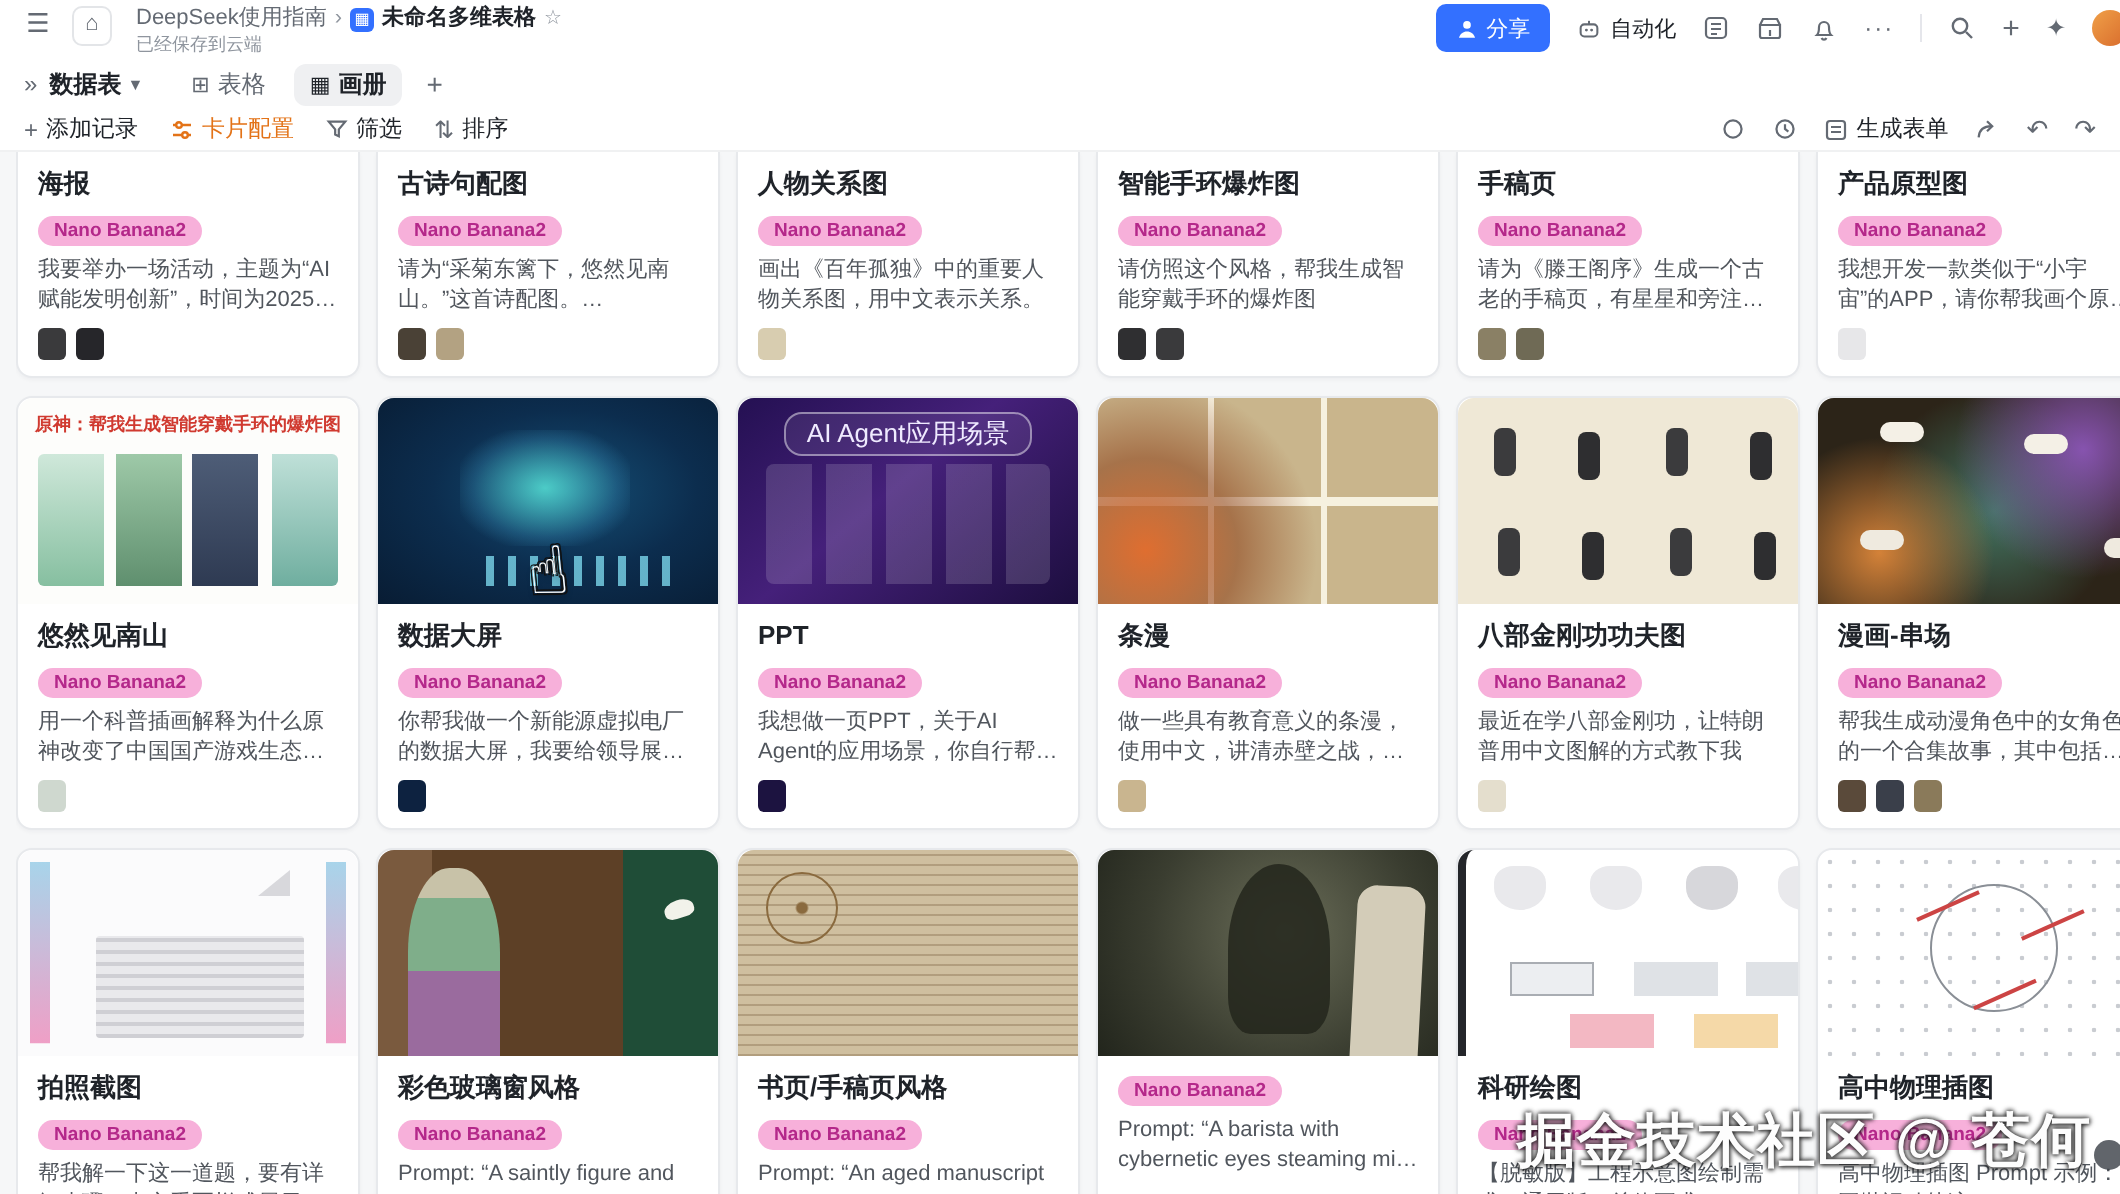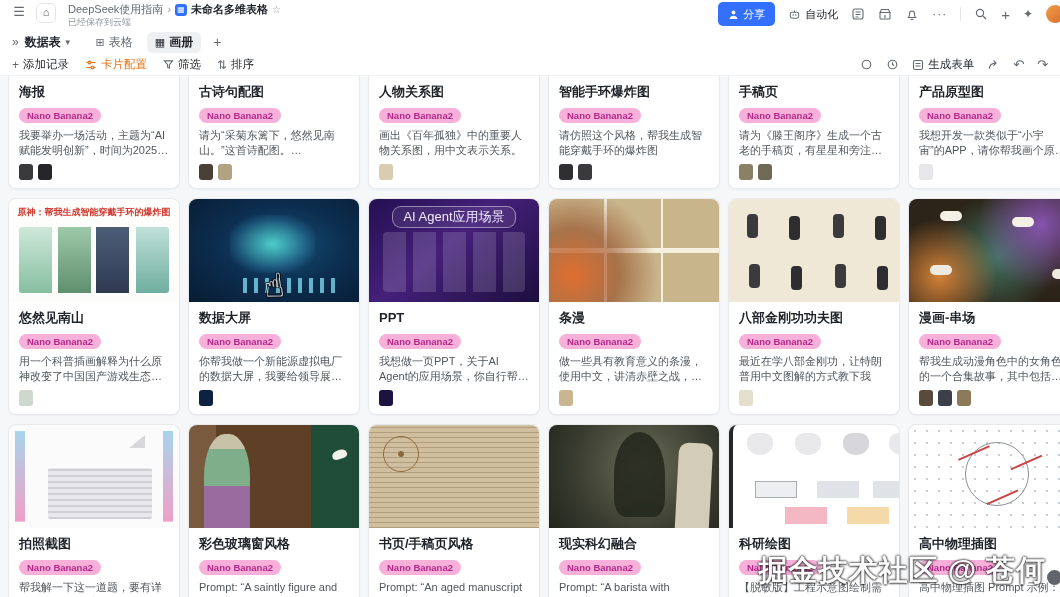--- a/index.html
+++ b/index.html
@@ -445,21 +445,20 @@
     <div class="card-body">
       <div class="card-title">书页/手稿页风格</div>
       <span class="tag">Nano Banana2</span>
       <div class="card-desc">Prompt: “An aged manuscript page with ink diagrams of stars and marginalia…</div>
       
     </div>
   </div>
     <div class="card">
     <div class="cover cover--barista"></div>
     <div class="card-body">
-      <div class="card-title">现实科幻融合</div>
       <span class="tag">Nano Banana2</span>
       <div class="card-desc">Prompt: “A barista with cybernetic eyes steaming milk in a chrome café, human…</div>
       
     </div>
   </div>
     <div class="card">
     <div class="cover cover--flowchart"></div>
     <div class="card-body">
       <div class="card-title">科研绘图</div>
       <span class="tag">Nano Banana2</span>

